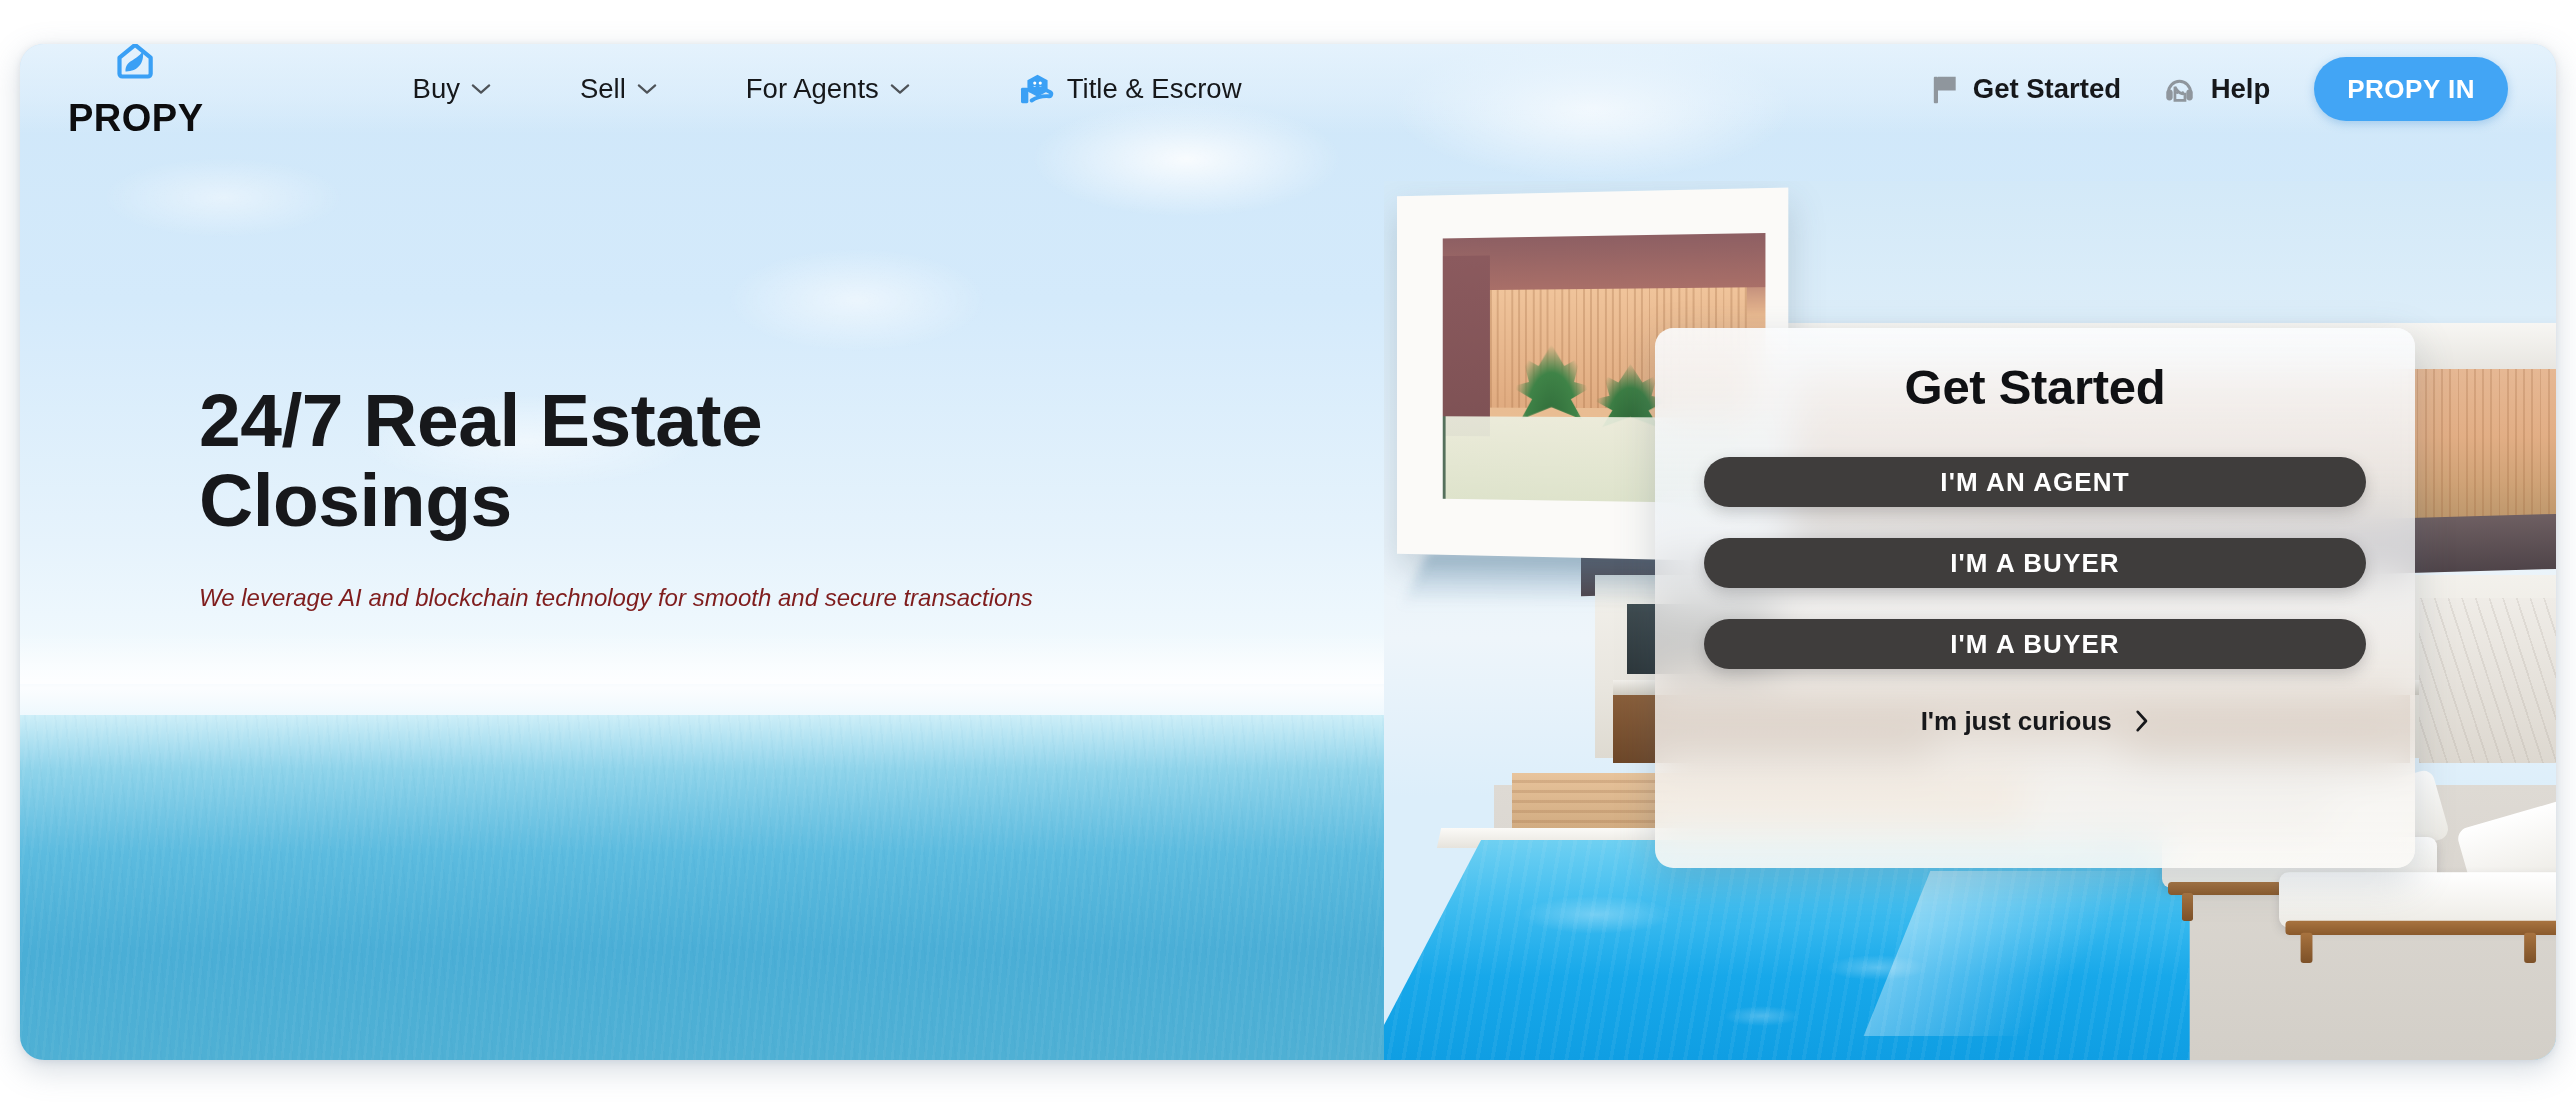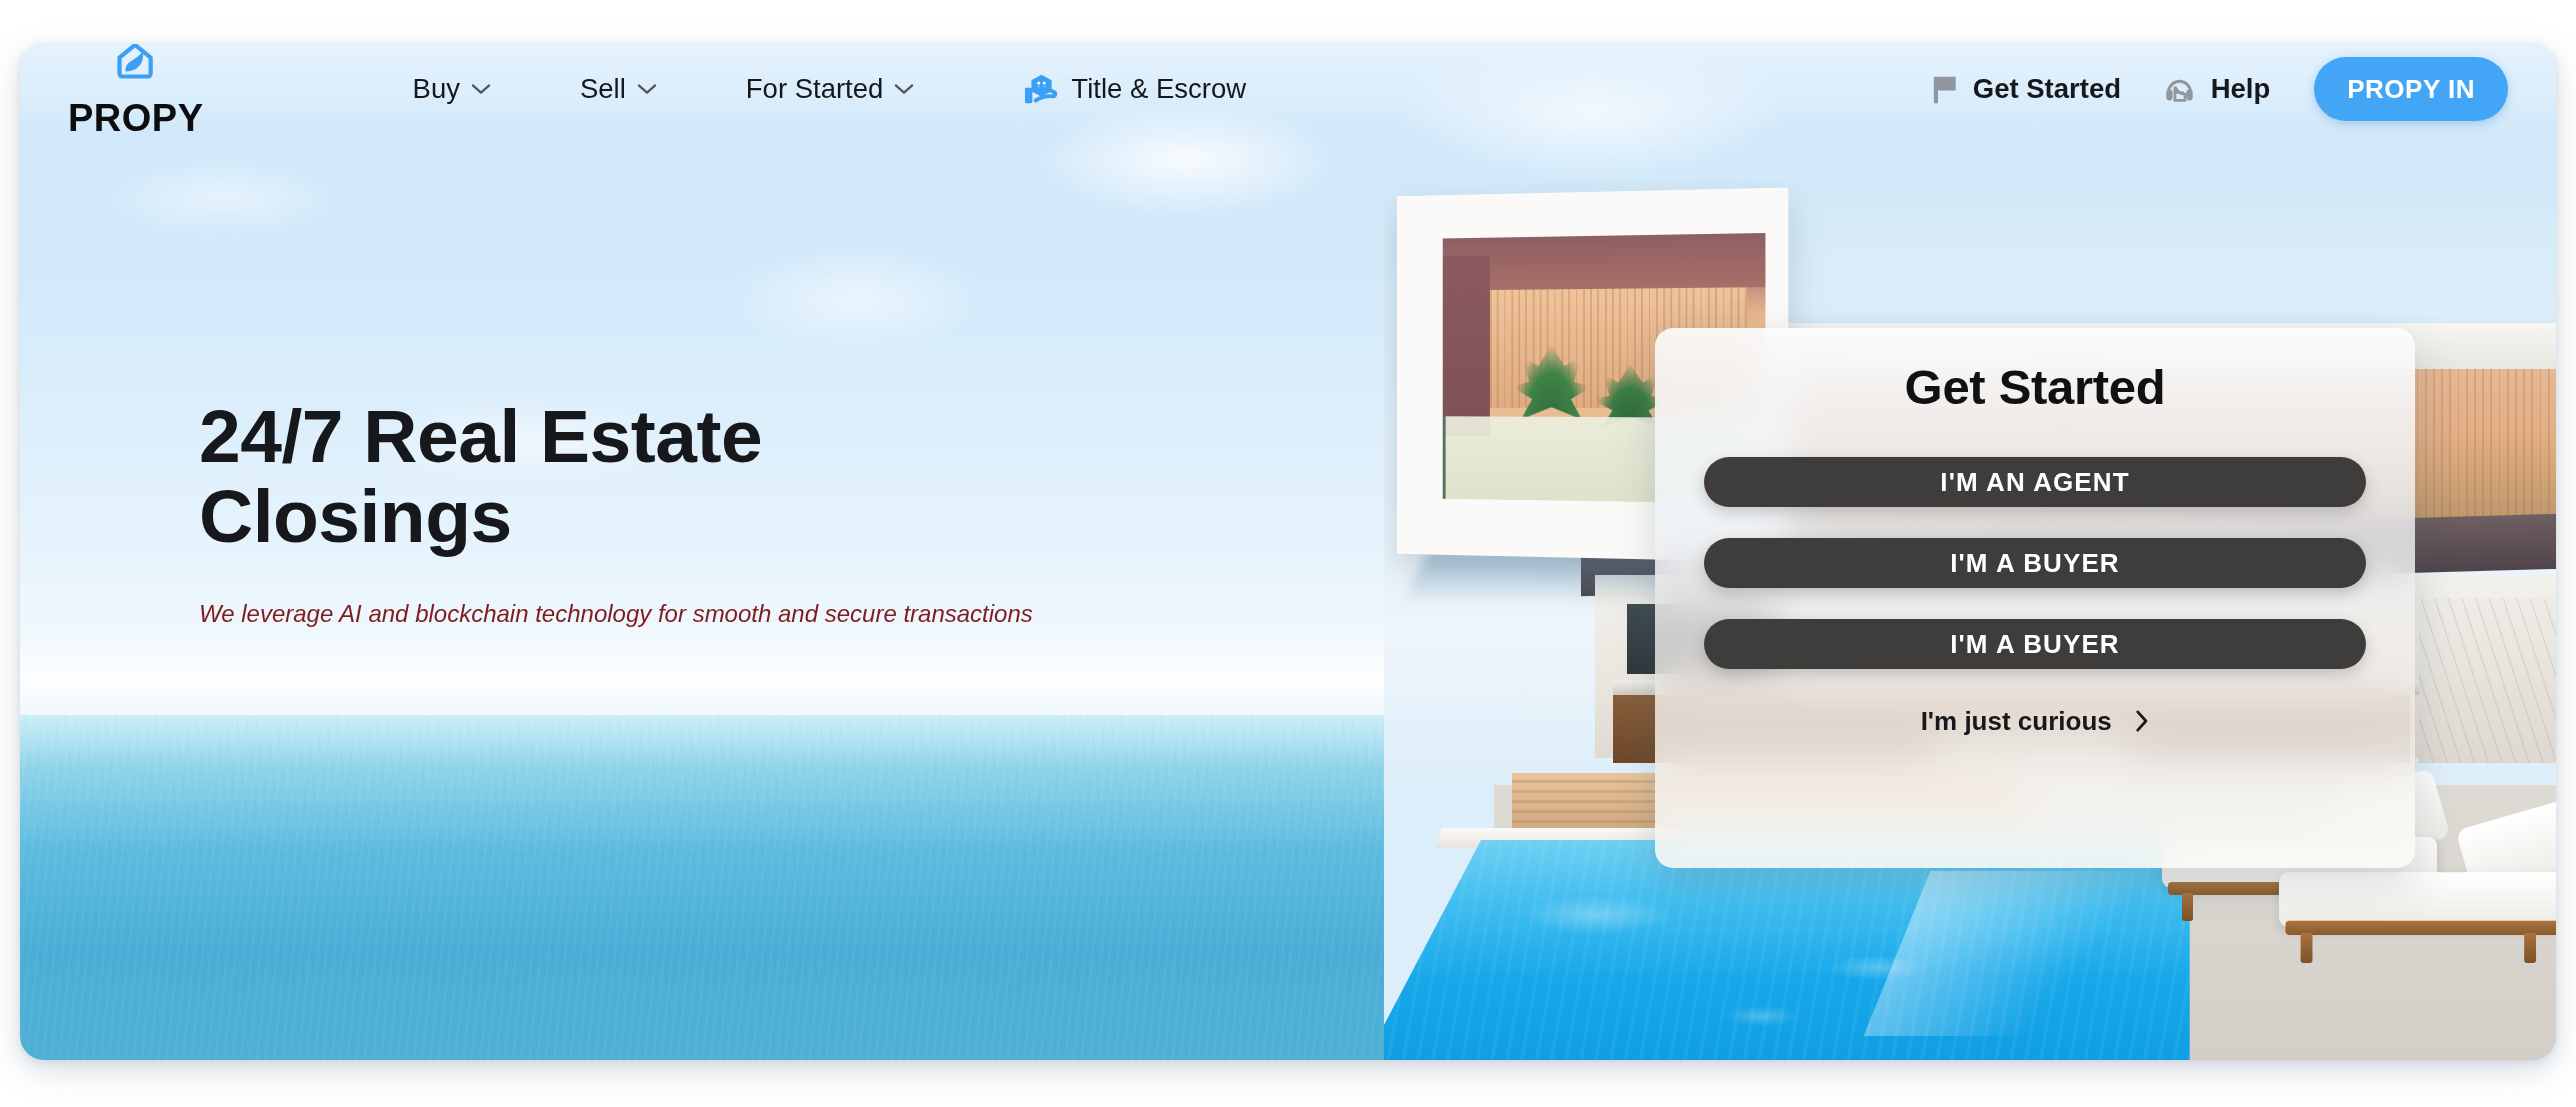--- a/index.html
+++ b/index.html
@@ -274,21 +274,21 @@
     color:#ffffff;
     font-size:26px; font-weight:bold; letter-spacing:0.5px;
     padding:16.5px 33px;
     border:none; border-radius:915px;
     cursor:pointer;
     box-shadow:0 2.7px 9.2px rgba(60,140,210,.35);
   }
 
   
   .hero-copy{
-    position:absolute; left:179px; top:352px; width:1007px; z-index:15;
+    position:absolute; left:179px; top:336px; width:1007px; z-index:15;
   }
   .hero-title{
     font-size:75px; line-height:1.07; font-weight:bold;
     color:#17181b; letter-spacing:-0.5px;
   }
   .hero-sub{
     margin-top:40px;
     font-size:24px; line-height:1.42; font-weight:normal;
     color:#7f1d1d; max-width:925px;font-style:italic;
   }
@@ -408,21 +408,21 @@
       </div>
 
       <div class="nav-item nav-gap-2">
         <span>Sell</span>
         <svg class="chev" viewBox="0 0 22 13">
           <path d="M2 2.5 L11 10.5 L20 2.5" fill="none" stroke="#4e5358" stroke-width="2.4" stroke-linecap="round" stroke-linejoin="round"></path>
         </svg>
       </div>
 
       <div class="nav-item nav-gap-3">
-        <span>For Started</span>
+        <span>For Agents</span>
         <svg class="chev" viewBox="0 0 22 13">
           <path d="M2 2.5 L11 10.5 L20 2.5" fill="none" stroke="#4e5358" stroke-width="2.4" stroke-linecap="round" stroke-linejoin="round"></path>
         </svg>
       </div>
 
       <div class="nav-item nav-gap-4">
         <svg style="width:37px;height:33px;display:block" viewBox="0 0 40 36">
           <path d="M20 2 L31 8 L31 20 L20 26 L9 20 L9 8 Z" fill="#3AA0F5"></path>
           <circle cx="17" cy="11" r="1.7" fill="#ffffff"></circle>
           <circle cx="23" cy="11" r="1.7" fill="#ffffff"></circle>

